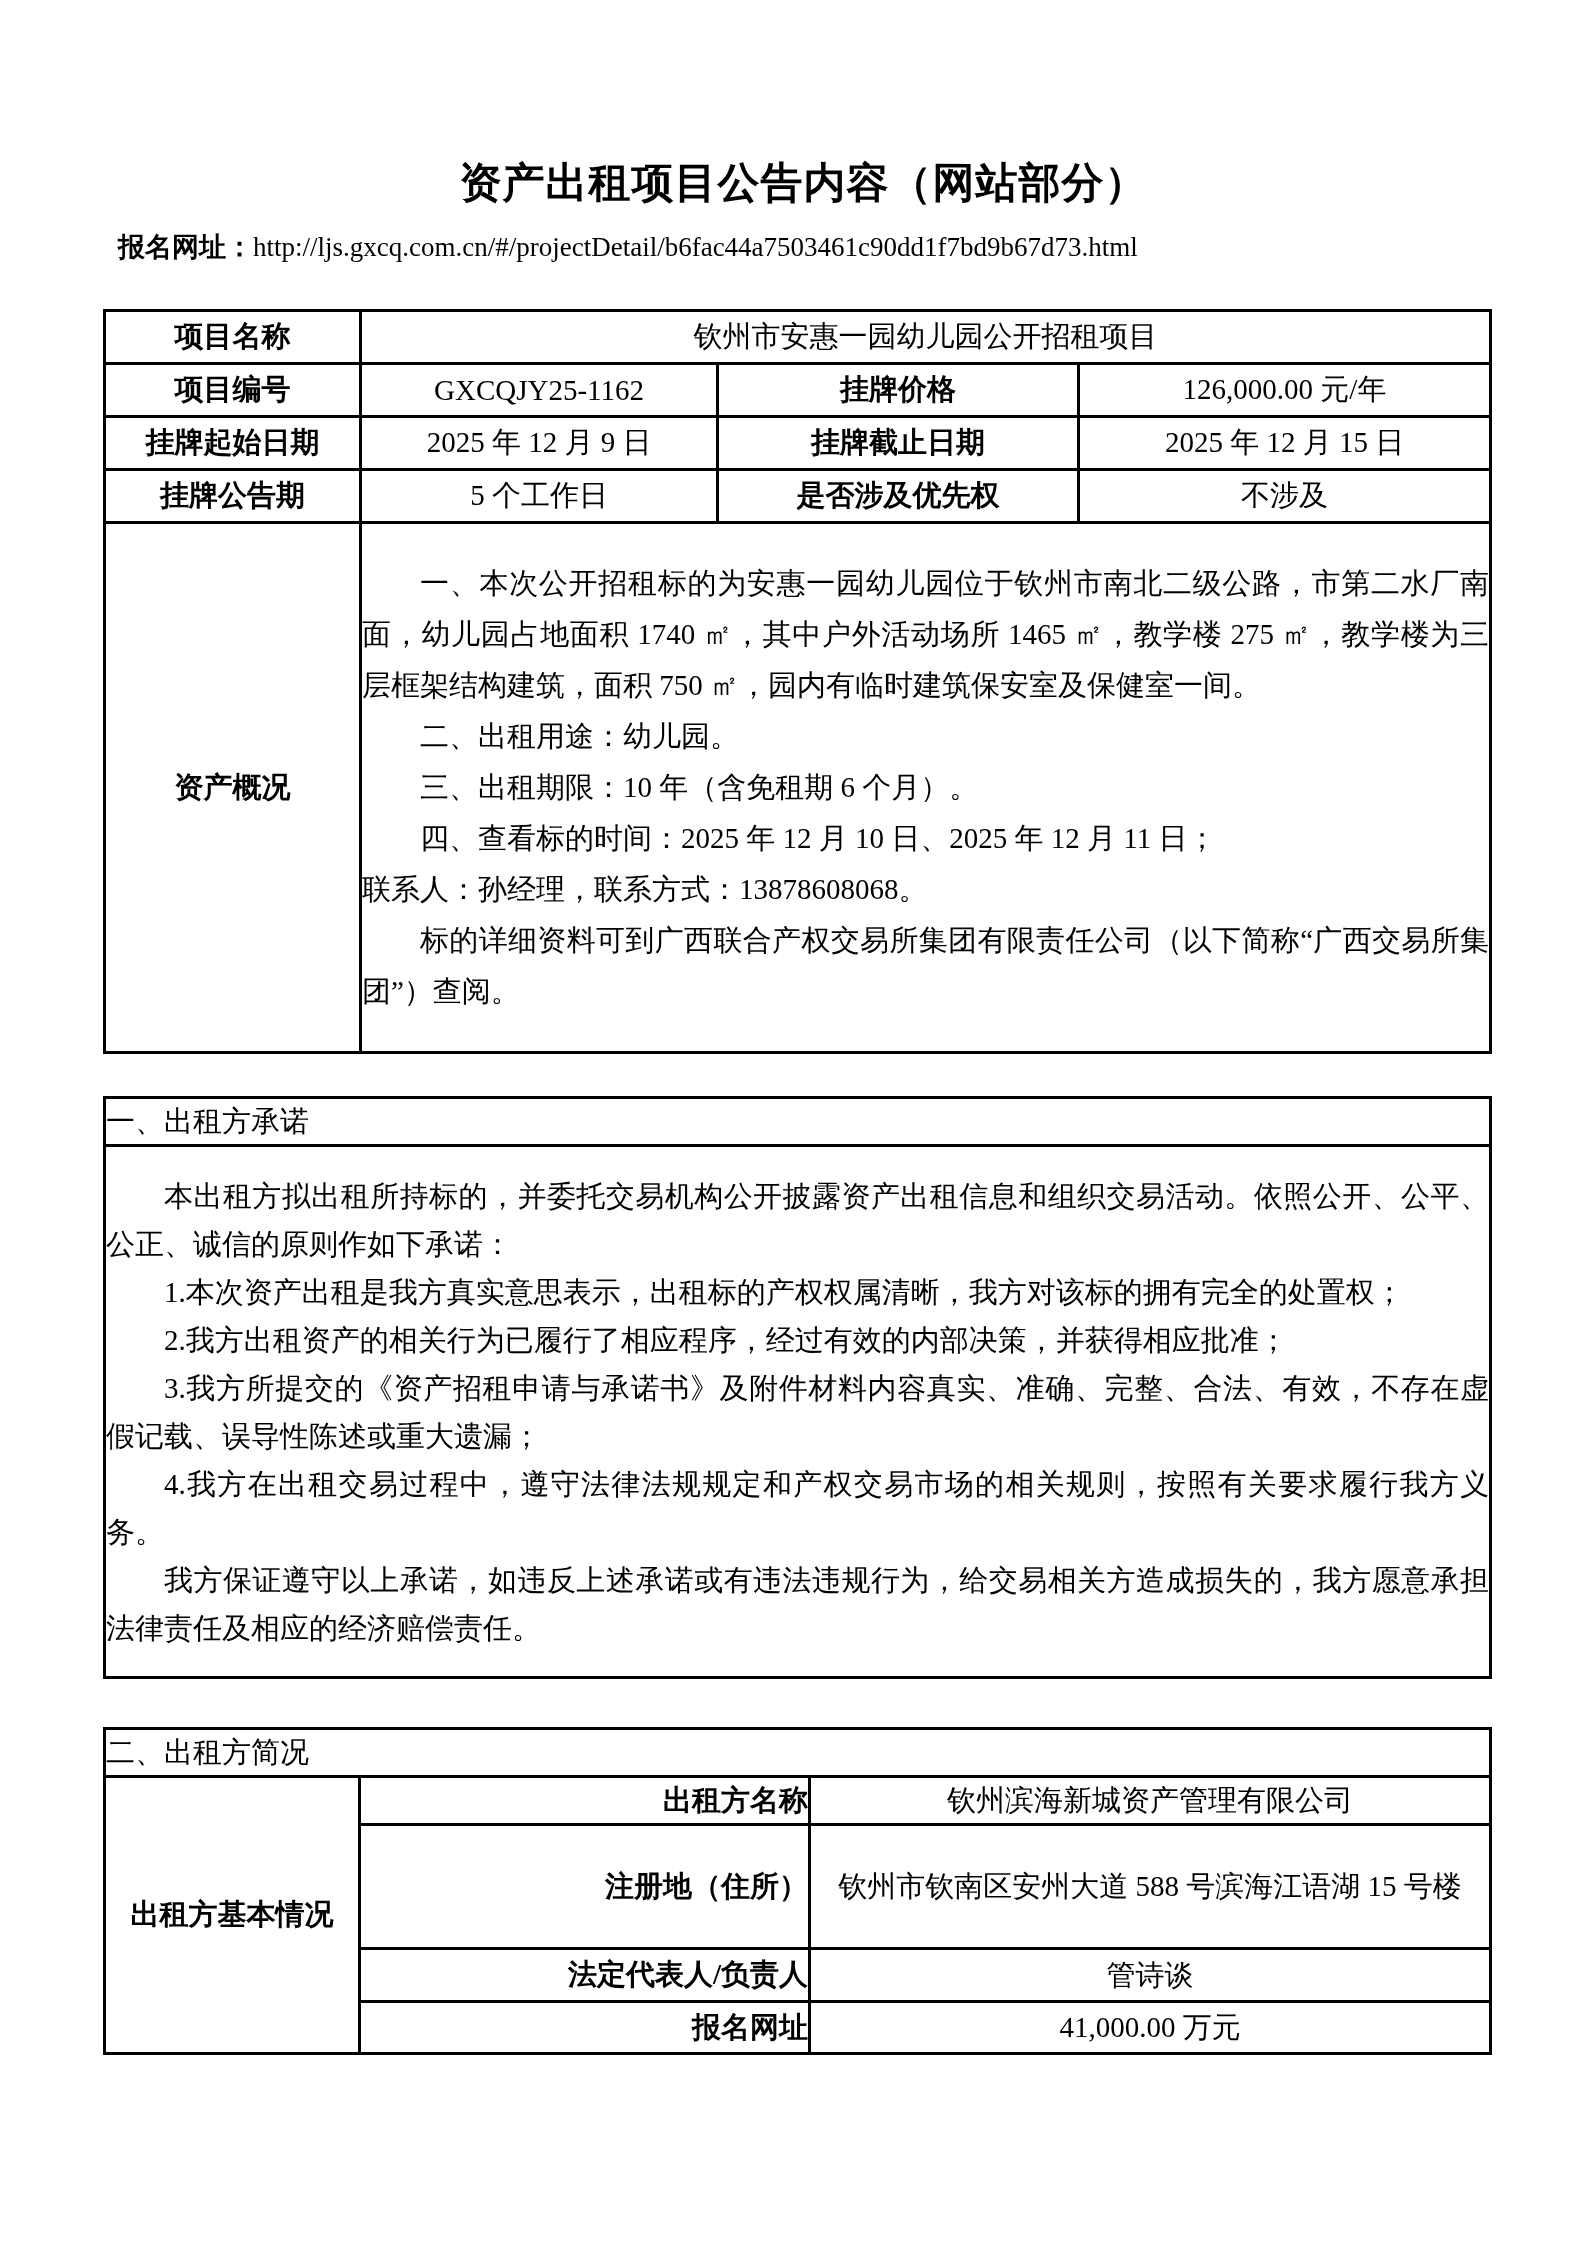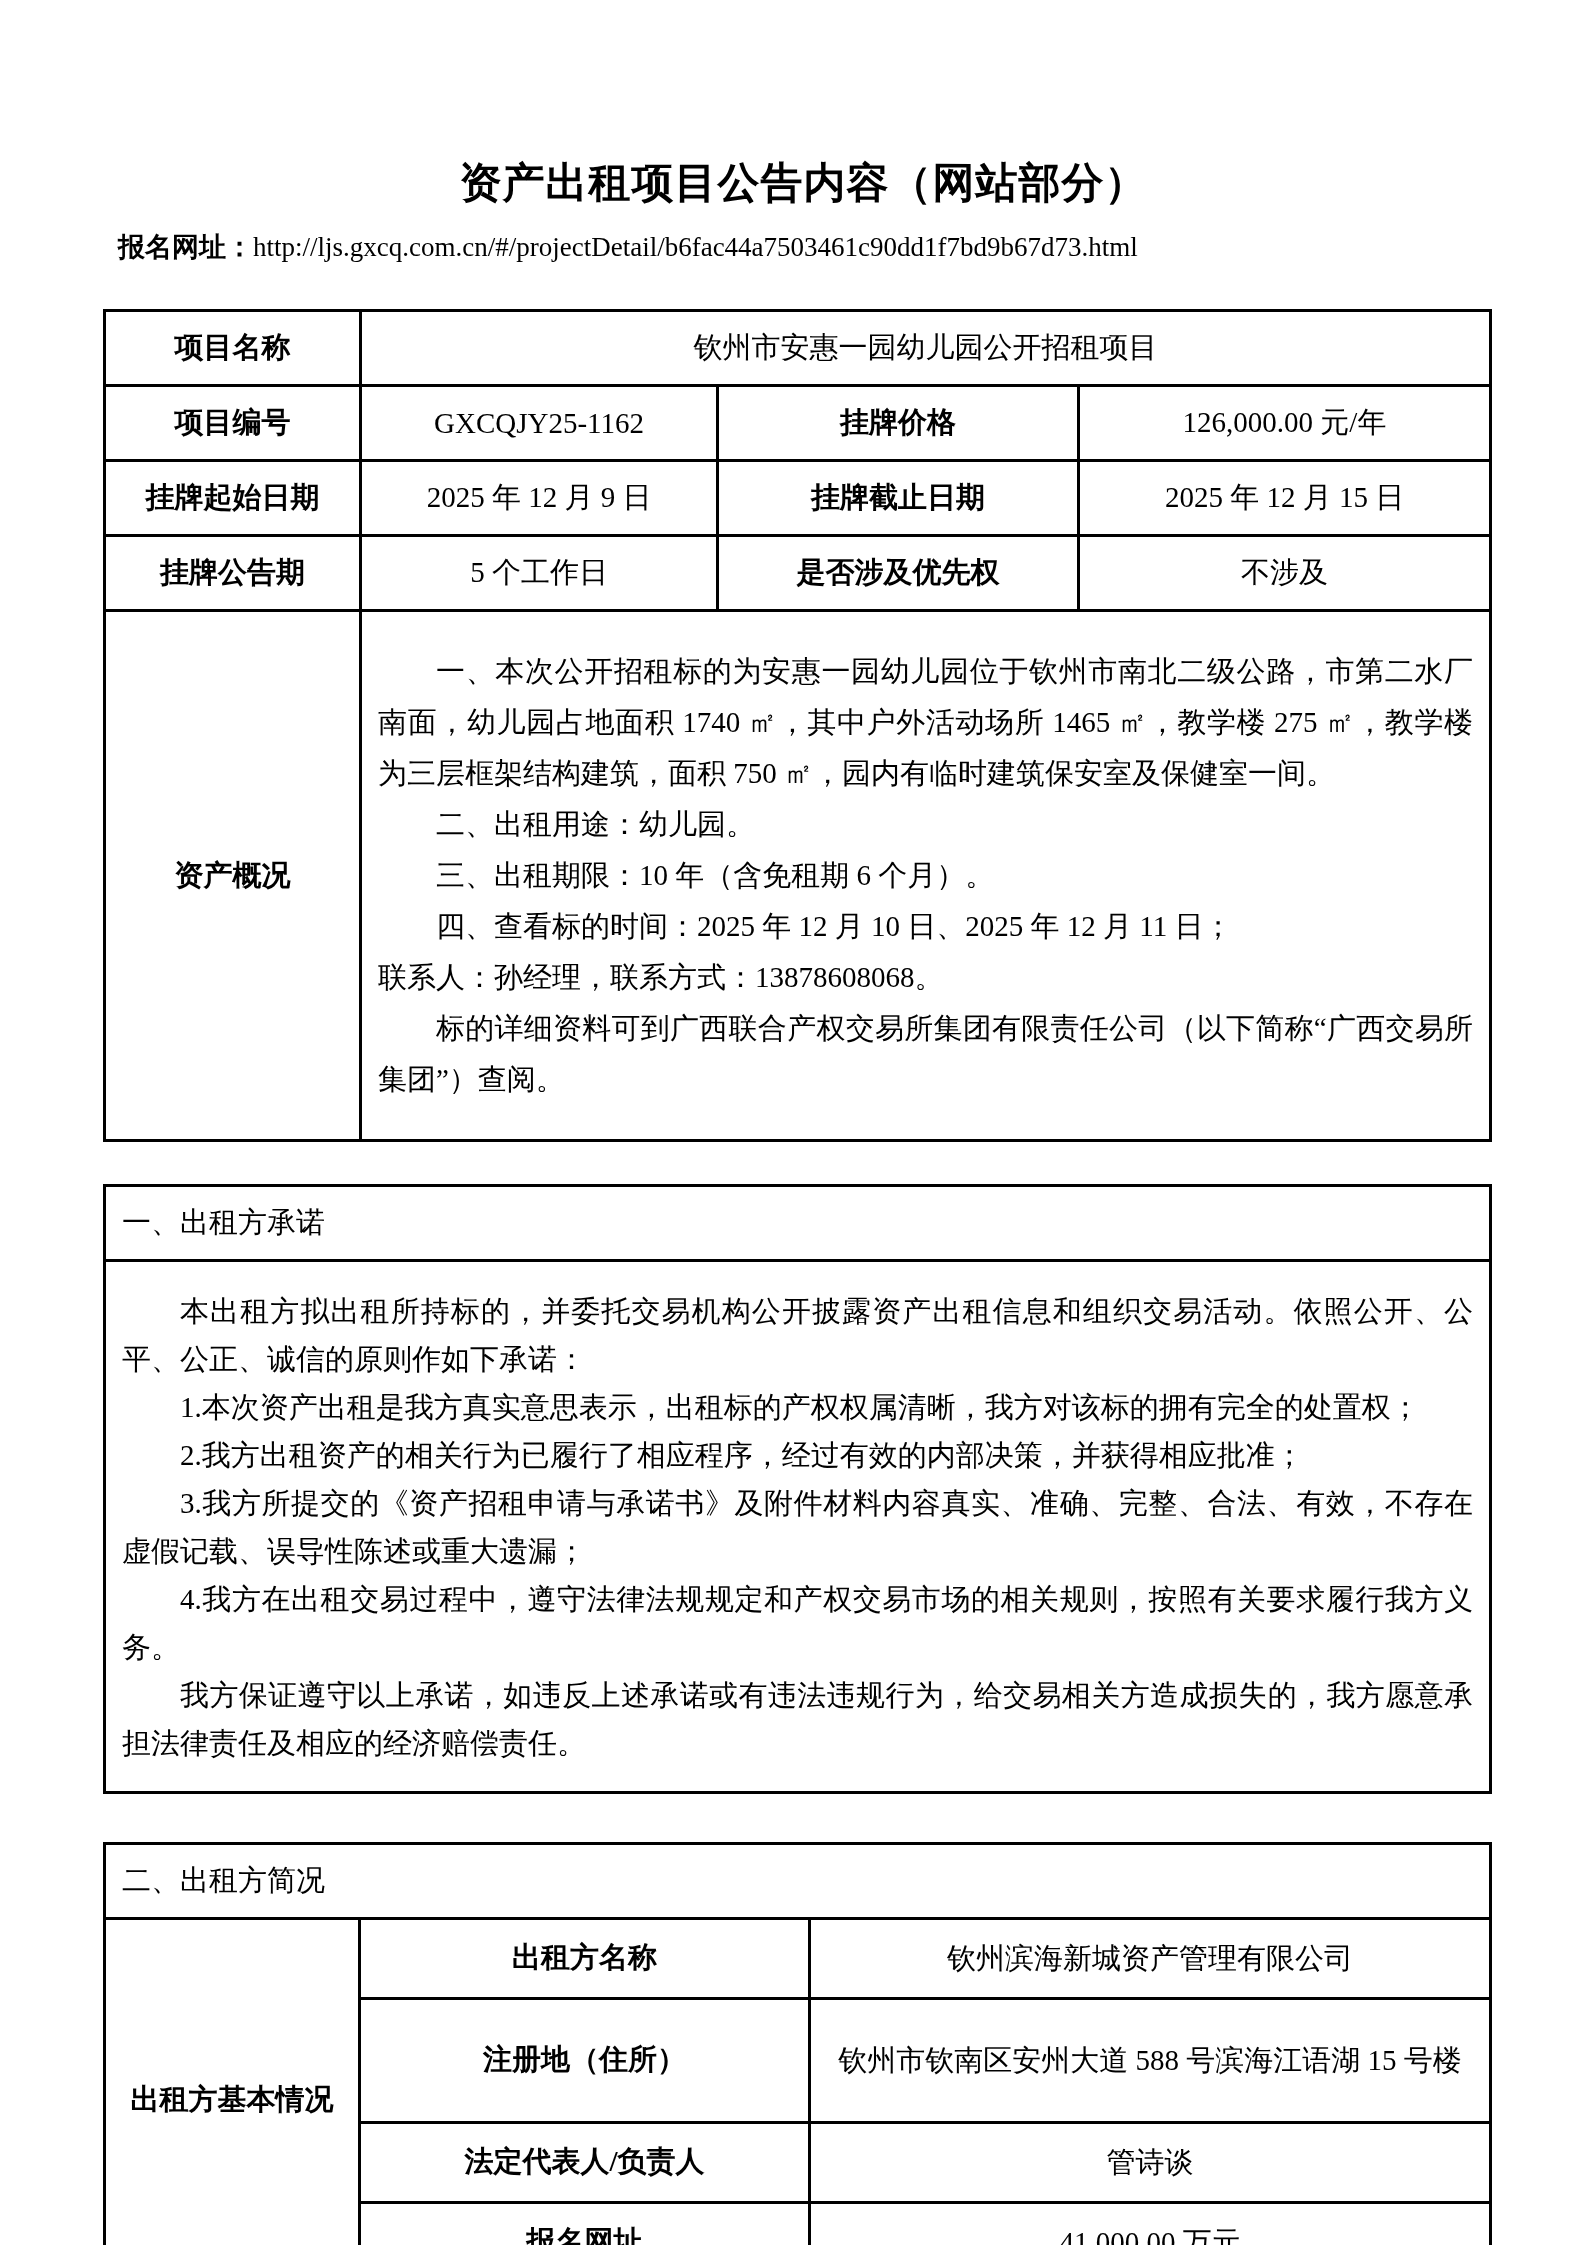--- a/index.html
+++ b/index.html
@@ -31,21 +31,21 @@
 
   table.tbl {
     border-collapse: collapse;
     table-layout: fixed;
     margin-left: 103px;
     width: 1386px;
   }
   table.tbl td {
     border: 3px solid #000000;
     font-size: 29px;
-    padding: 16px;
+    padding: 0;
     vertical-align: middle;
   }
   .t1 { margin-top: 44px; }
   .r53 { height: 53px; }
   .lbl { font-weight: 700; text-align: center; }
   .val { text-align: center; }
 
   .overview-cell {
     height: 530px;
     padding: 2px 16px 2px 16px;
@@ -74,21 +74,21 @@
     overflow: hidden;
   }
   .promise-body p {
     margin: 0;
     line-height: 48px;
     text-align: justify;
     text-indent: 2em;
   }
 
   .group-cell { font-weight: 700; text-align: center; }
-  .l-lbl { font-weight: 700; text-align: center; padding-left: 14px; }
+  .l-lbl { font-weight: 700; text-align: right; padding-left: 14px; }
   .l-val { text-align: center; padding-left: 14px; line-height: 1.55; padding-right: 10px; }
   .r48 { height: 48px; }
   .r97 { height: 124px; }
   .r52 { height: 52px; }
 </style>
 </head>
 <body>
 
 <div class="page">
 

